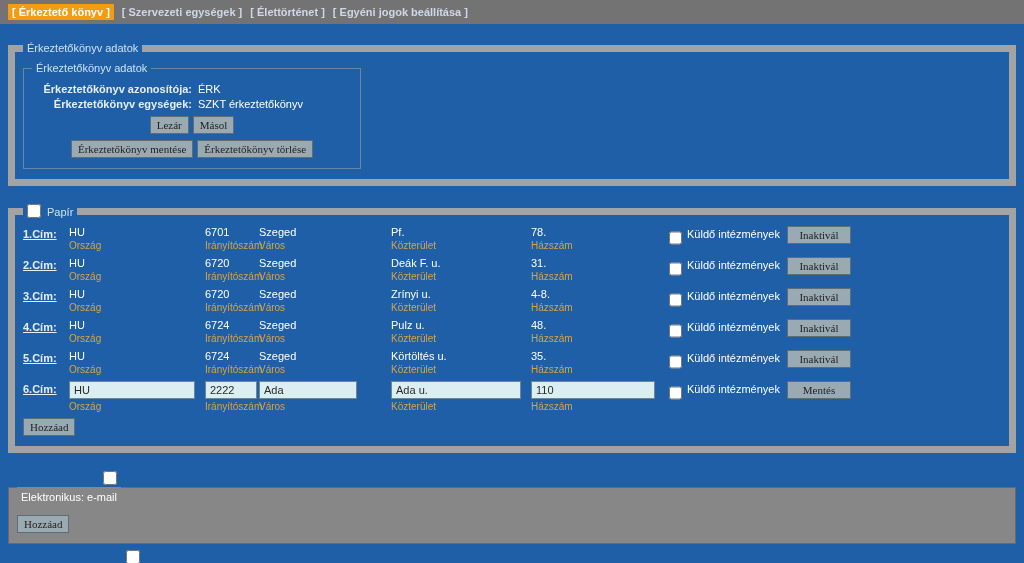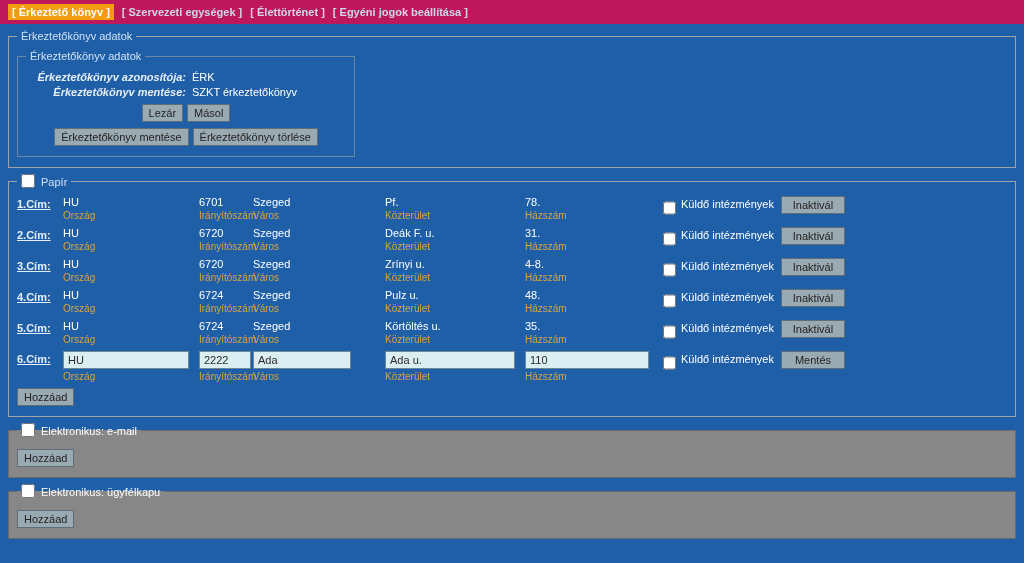--- a/index.html
+++ b/index.html
@@ -5,40 +5,40 @@
   html, body {
     margin: 0;
     padding: 0;
     font-family: Verdana, Arial, sans-serif;
     font-size: 11px;
     background: #1e5fa8;
     color: #fff;
     width: 1024px;
   }
   .topbar {
-    background: #be185d;
+    background: #737373;
     padding: 4px 8px;
     display: flex;
     gap: 8px;
     align-items: center;
   }
   .topbar .nav-item {
     font-weight: bold;
     font-size: 11px;
     color: #cfd8e8;
     cursor: pointer;
   }
   .topbar .nav-item.active {
     background: #f39c12;
     color: #fff;
     padding: 2px 4px;
   }
   fieldset {
-    border: 1px solid #a3a3a3;
-    margin: 6px 8px;
+    border: 7px solid #a3a3a3;
+    margin: 18px 8px;
     padding: 8px 8px 10px 8px;
   }
   legend {
     color: #cfe1f4;
     font-size: 11px;
     padding: 0 4px;
   }
   .inner-fs {
     border: 1px solid #6b86a4;
     margin: 0;
@@ -50,40 +50,40 @@
     align-items: center;
     margin: 3px 0;
   }
   .kvrow .klabel {
     width: 160px;
     text-align: right;
     margin-right: 6px;
     font-weight: bold;
     color: #e6eef8;
     font-size: 11px;
-    font-style: italic;
   }
   .kvrow .kval {
     color: #fff;
     font-size: 11px;
   }
   input[type="text"] {
     background: #dbeef2;
     border: 1px solid #6e8796;
     font-size: 11px;
     padding: 2px 4px;
     color: #2a2a2a;
   }
   .btn {
     background: #9aaab2;
     border: 1px solid #5e6e78;
     color: #222;
     font-size: 11px;
     padding: 2px 6px;
     cursor: pointer;
+    font-family: Liberation Serif, serif;
   }
   .btnrow {
     margin-top: 6px;
     display: flex;
     gap: 4px;
     justify-content: center;
   }
   .addr-legend {
     display: flex;
     align-items: flex-end;
@@ -113,21 +113,21 @@
   .addr-row .c-varos input { width: 98px; }
   .addr-row .c-kozt input { width: 130px; }
   .addr-row .c-hazsz input { width: 124px; }
 
   .section-gray {
     background: #878787;
     border: 1px solid #6a6a6a;
     margin: 6px 8px;
     padding: 6px 8px 10px 8px;
   }
-  .section-gray legend { color: #fff; }
+  .section-gray legend { color: #fff; flex-direction: column; }
   .section-gray .btn { margin-top: 6px; }
 
   .chk {
     width: 14px; height: 14px;
     accent-color: #555;
   }
 </style>
 </head>
 <body>
 
@@ -142,21 +142,21 @@
   <legend>Érkeztetőkönyv adatok</legend>
 
   <fieldset class="inner-fs">
     <legend>Érkeztetőkönyv adatok</legend>
 
     <div class="kvrow">
       <span class="klabel">Érkeztetőkönyv azonosítója:</span>
       <span class="kval">ÉRK</span>
     </div>
     <div class="kvrow">
-      <span class="klabel">Érkeztetőkönyv mentése:</span>
+      <span class="klabel">Érkeztetőkönyv egységek:</span>
       <span class="kval">SZKT érkeztetőkönyv</span>
     </div>
 
     <div class="btnrow">
       <button class="btn">Lezár</button>
       <button class="btn">Másol</button>
     </div>
     <div class="btnrow">
       <button class="btn">Érkeztetőkönyv mentése</button>
       <button class="btn">Érkeztetőkönyv törlése</button>

